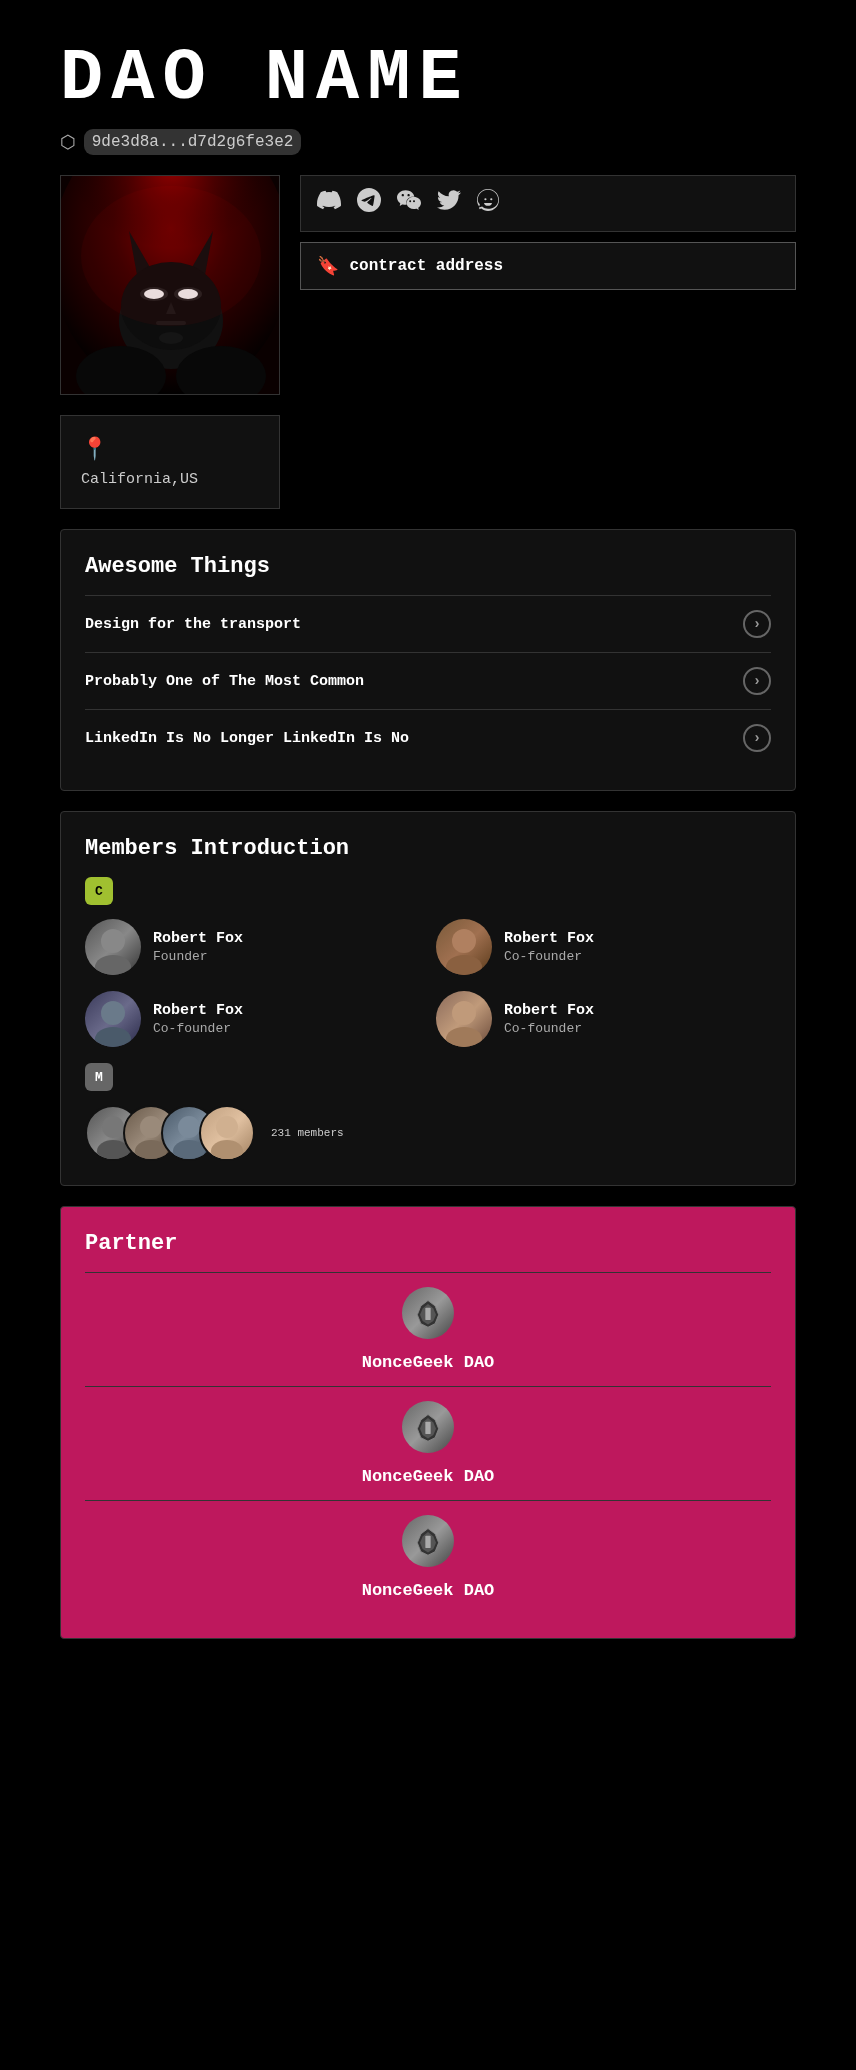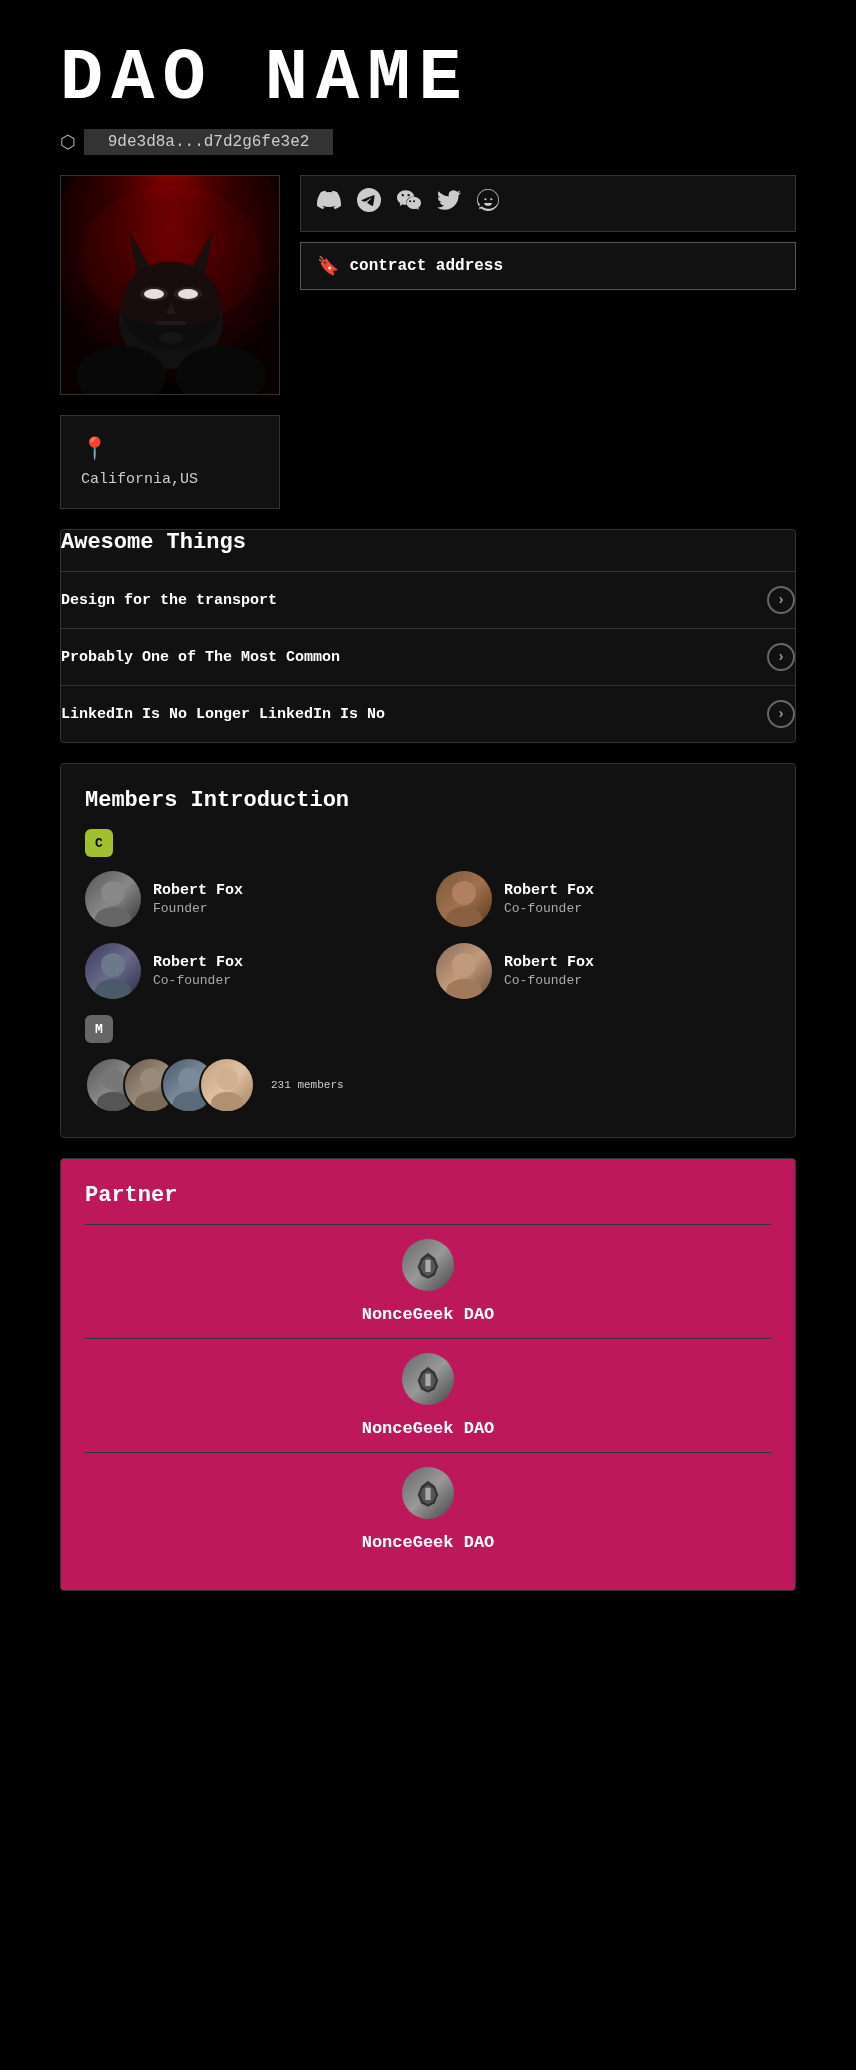--- a/index.html
+++ b/index.html
@@ -28,22 +28,22 @@
     }
 
     .eth-icon {
       color: #aaa;
       font-size: 18px;
     }
 
     .address-text {
       background: #333;
       color: #ccc;
-      padding: 4px 24px;
-      border-radius: 0;
+      padding: 4px 8px;
+      border-radius: 9px;
       font-size: 16px;
       font-family: 'Courier New', monospace;
     }
 
     .profile-section {
       display: flex;
       gap: 20px;
       margin-bottom: 20px;
     }
 
@@ -138,20 +138,21 @@
       padding: 20px;
       font-size: 15px;
       color: #ccc;
       line-height: 1.7;
     }
 
     .section-card {
       background: #111;
       border: 1px solid #333;
       border-radius: 4px;
+      padding: 24px;
       margin-bottom: 20px;
     }
 
     .section-title {
       font-size: 22px;
       font-weight: bold;
       margin-bottom: 16px;
       color: #fff;
     }
 

